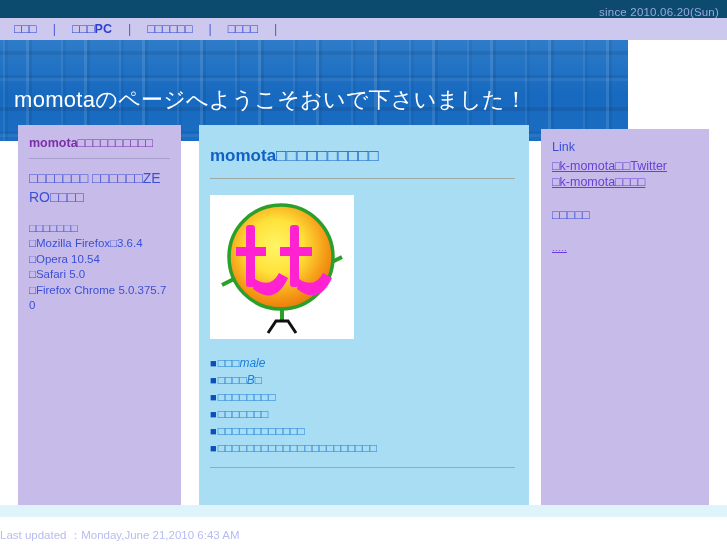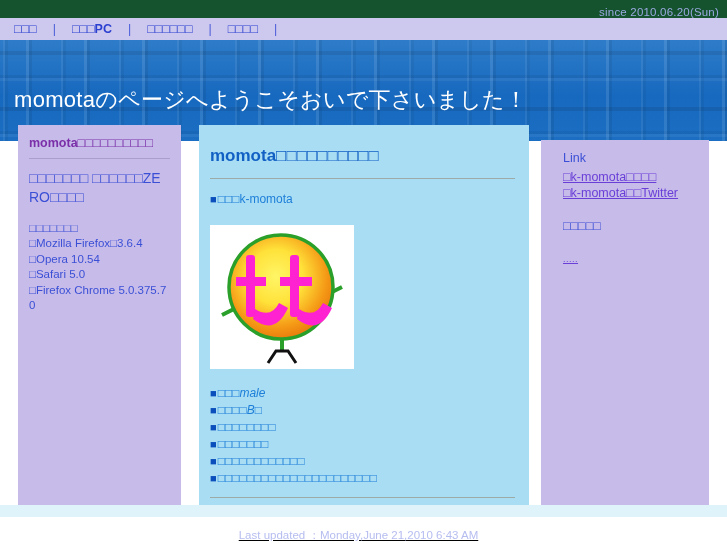--- a/index.html
+++ b/index.html
@@ -17,21 +17,21 @@
     width: 727px;
     height: 545px;
     background: #ffffff;
   }
 
   
   .since-bar {
     position: absolute;
     left: 0; top: 0;
     width: 727px; height: 18px;
-    background: #14532d;
+    background: #0c4a6e;
     text-align: right;
     box-sizing: border-box;
     padding: 2px 8px 0 15px;
   }
   .since-text {
     font-size: 11.5px;
     color: #9aa8e0;
     letter-spacing: 0.2px;
     white-space: nowrap;
   }
@@ -62,21 +62,21 @@
     font-size: 12.5px;
     color: #4a5cd8;
     padding: 0 16px;
     white-space: nowrap;
   }
 
   
   .banner {
     position: absolute;
     left: 0; top: 40px;
-    width: 727px; height: 101px;
+    width: 628px; height: 101px;
     overflow: hidden;
     background-color: #1f6fc4;
     background-image:
       repeating-linear-gradient(90deg,
         rgba(255,255,255,0.00) 0px, rgba(255,255,255,0.00) 3px,
         rgba(255,255,255,0.07) 3px, rgba(255,255,255,0.07) 5px,
         rgba(0,0,0,0.05) 5px,  rgba(0,0,0,0.05) 8px,
         rgba(255,255,255,0.00) 8px, rgba(255,255,255,0.00) 26px,
         rgba(255,255,255,0.10) 26px, rgba(255,255,255,0.10) 29px,
         rgba(0,0,0,0.07) 29px, rgba(0,0,0,0.07) 32px,
@@ -111,24 +111,24 @@
     background: #c7bce9;
     padding: 10px 11px 8px 11px;
   }
   .col-main {
     left: 199px; top: 125px;
     width: 330px; height: 380px;
     background: #a8ddf4;
     padding: 20px 14px 10px 11px;
   }
   .col-right {
-    left: 541px; top: 140px;
+    left: 541px; top: 129px;
     width: 168px; height: 380px;
     background: #c7bce9;
-    padding: 10px 11px 8px 22px;
+    padding: 10px 11px 8px 11px;
   }
 
   
   .left-title {
     font-size: 12.5px;
     font-weight: bold;
     color: #7b2fa8;
     margin: 0 0 6px 0;
     line-height: 1.35;
     word-break: break-all;
@@ -257,23 +257,22 @@
     left: 0; top: 505px;
     width: 727px; height: 12px;
     background: #dff3fb;
   }
   .footer {
     position: absolute;
     left: 0; top: 517px;
     width: 727px; height: 28px;
     background: #ffffff;
     box-sizing: border-box;
-    text-align: center;
+    text-align: left;
     padding: 8px 10px 0 0;
-    text-decoration: underline;
   }
   .footer-text {
     font-size: 11.5px;
     color: #b6bdf0;
     white-space: nowrap;
   }
 </style>
 </head>
 <body>
 
@@ -310,23 +309,20 @@
       <li>□Opera 10.54</li>
       <li>□Safari 5.0</li>
       <li>□Firefox Chrome 5.0.375.70</li>
     </ul>
   </div>
 
   <div class="col col-main">
     <div class="main-title">momota□□□□□□□□□□</div>
     <div class="main-rule"></div>
 
-    <p class="main-line">
-      <span class="sq">■</span><span>□□□k-momota</span>
-    </p>
 
     <svg class="profile-img" viewBox="0 0 144 144">
       <defs>
         <radialGradient id="ballgrad" cx="45%" cy="40%" r="62%">
           <stop offset="0%" stop-color="#fff566"></stop>
           <stop offset="42%" stop-color="#ffe23a"></stop>
           <stop offset="78%" stop-color="#f59a16"></stop>
           <stop offset="100%" stop-color="#e8780c"></stop>
         </radialGradient>
       </defs>
@@ -357,22 +353,22 @@
       <li><span class="sq">■</span><span>□□□□□□□</span></li>
       <li><span class="sq">■</span><span>□□□□□□□□□□□□</span></li>
       <li><span class="sq">■</span><span>□□□□□□□□□□□□□□□□□□□□□□</span></li>
     </ul>
 
     <div class="main-bottom-rule"></div>
   </div>
 
   <div class="col col-right">
     <div class="right-heading">Link</div>
+    <a class="right-link">□k-momota□□Twitter</a>
     <a class="right-link">□k-momota□□□□</a>
-    <a class="right-link">□k-momota□□Twitter</a>
     <div class="right-gap"></div>
     <div class="right-label">□□□□□</div>
     <a class="right-dots">.....</a>
   </div>
 
   <div class="footer-band"></div>
   <div class="footer">
     <span class="footer-text">Last updated  ：Monday,June 21,2010 6:43 AM</span>
   </div>
 

